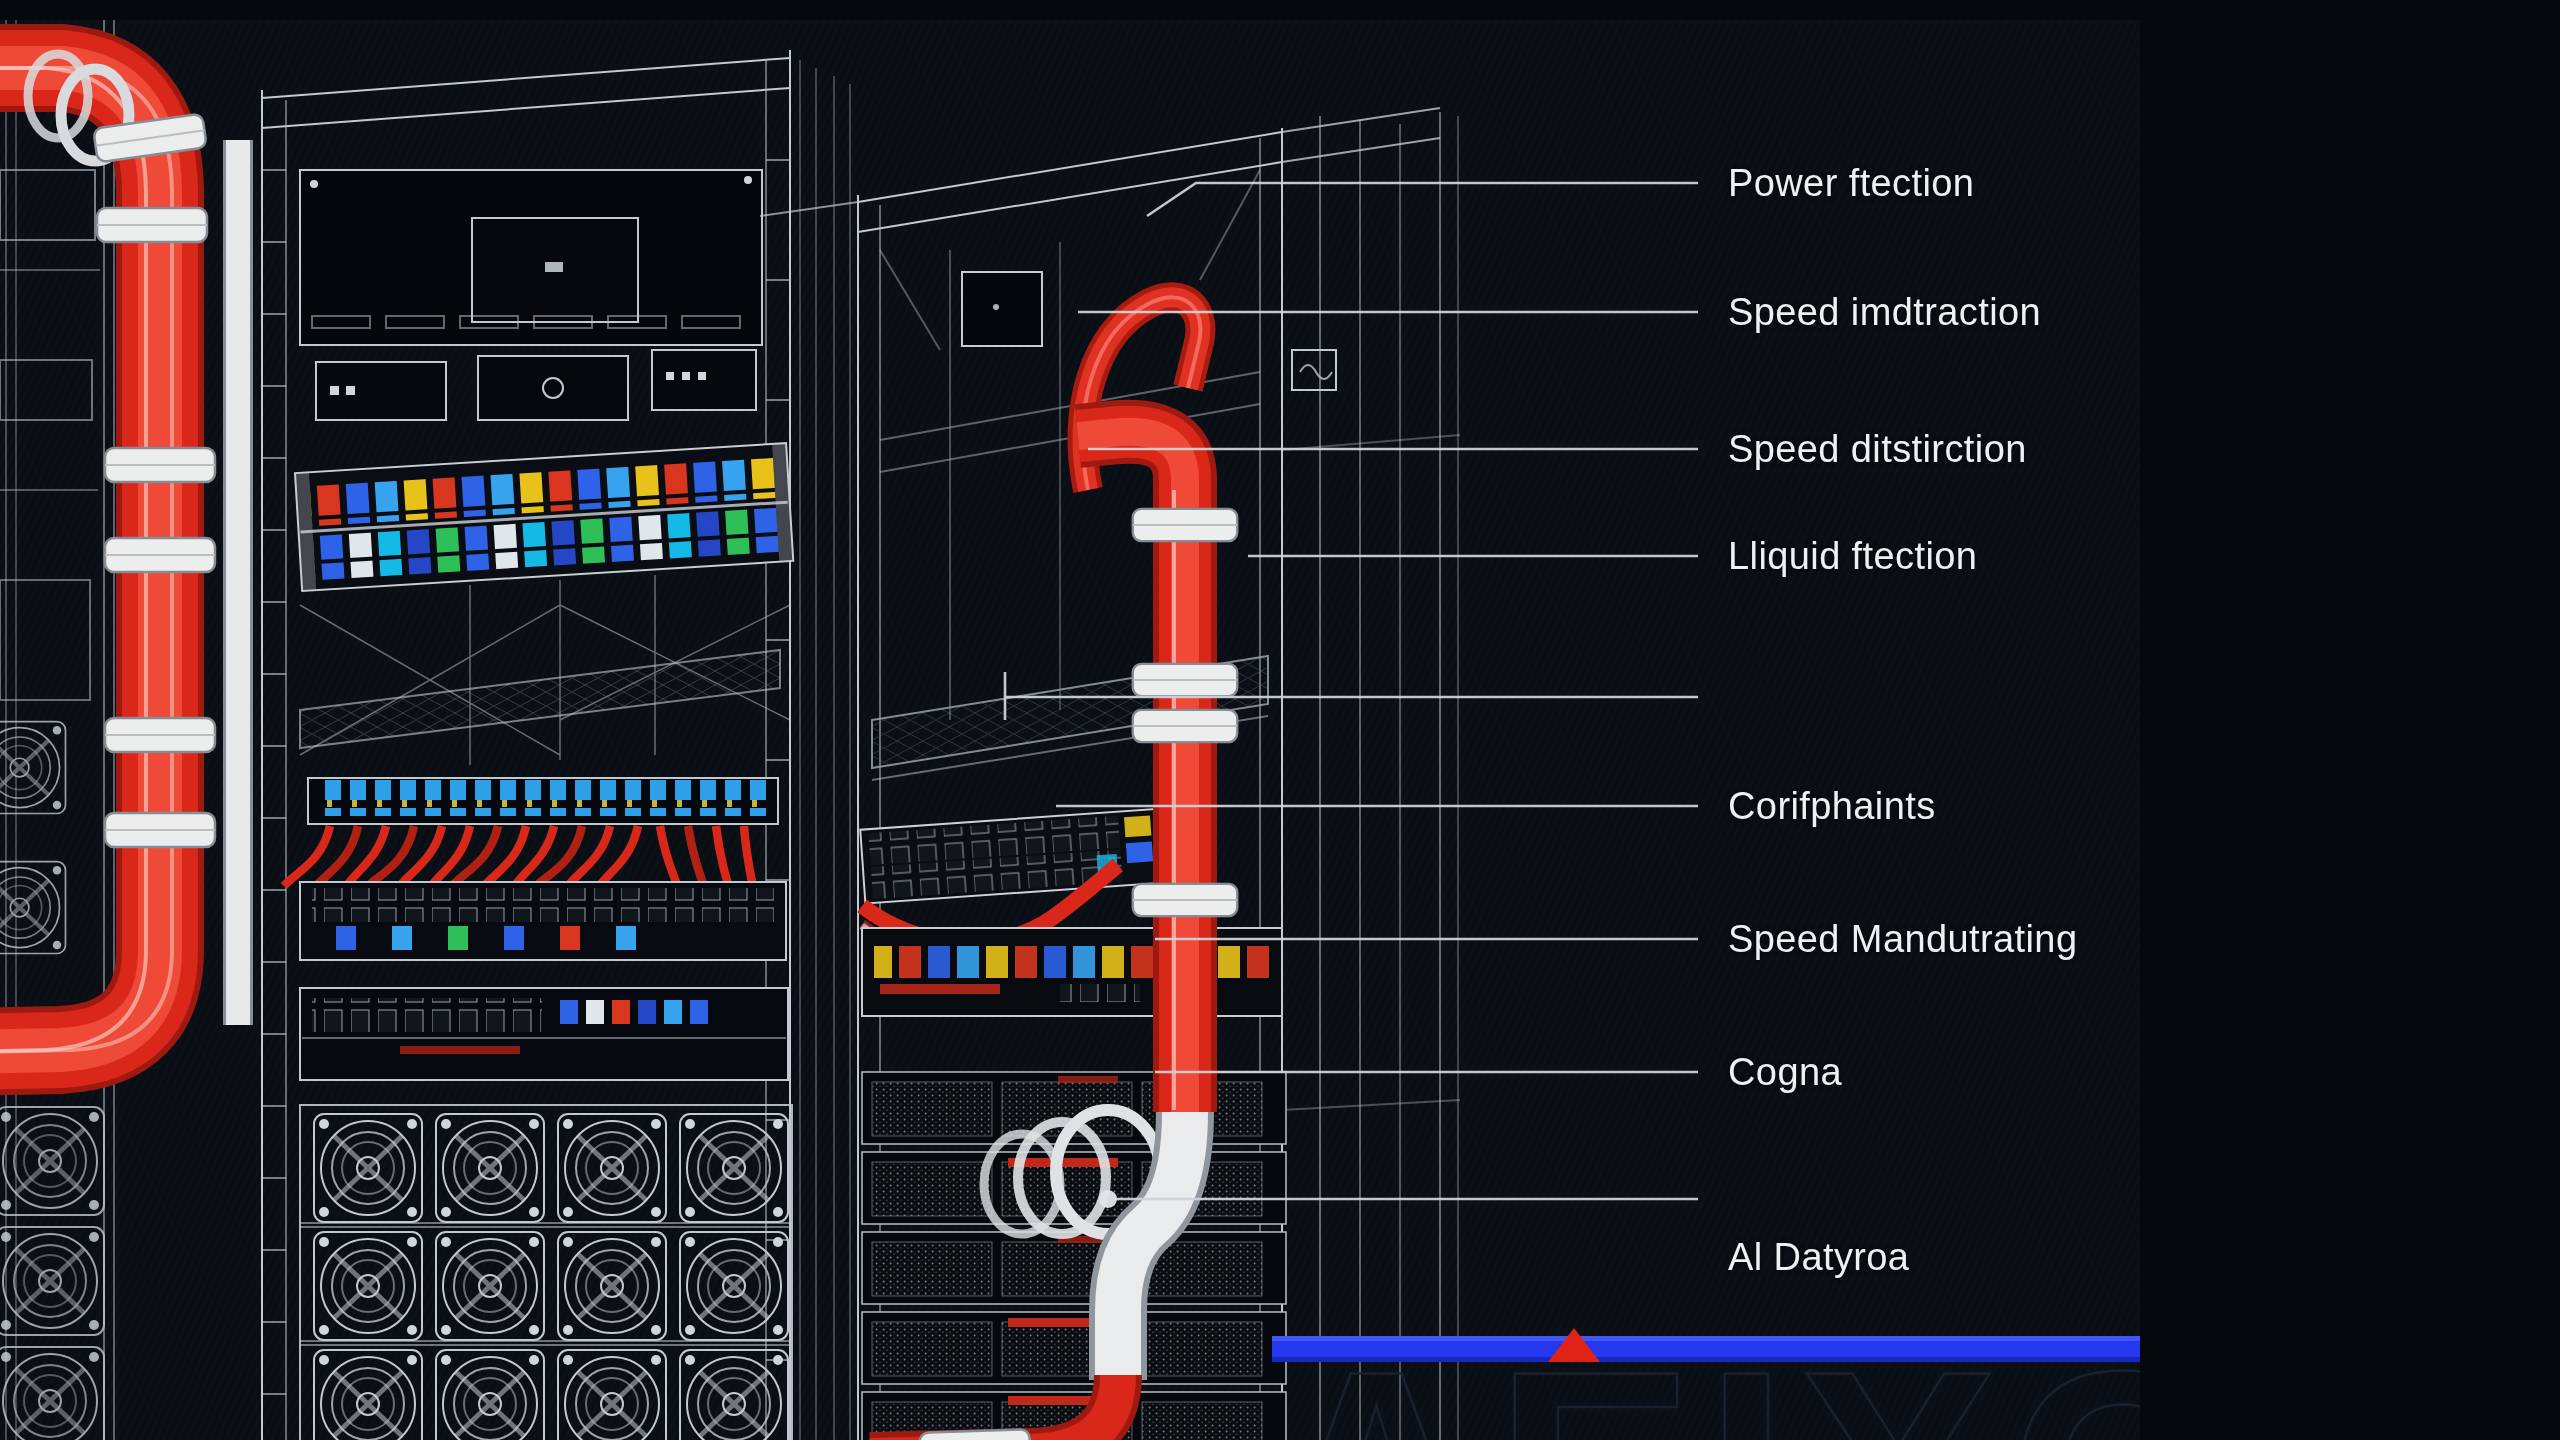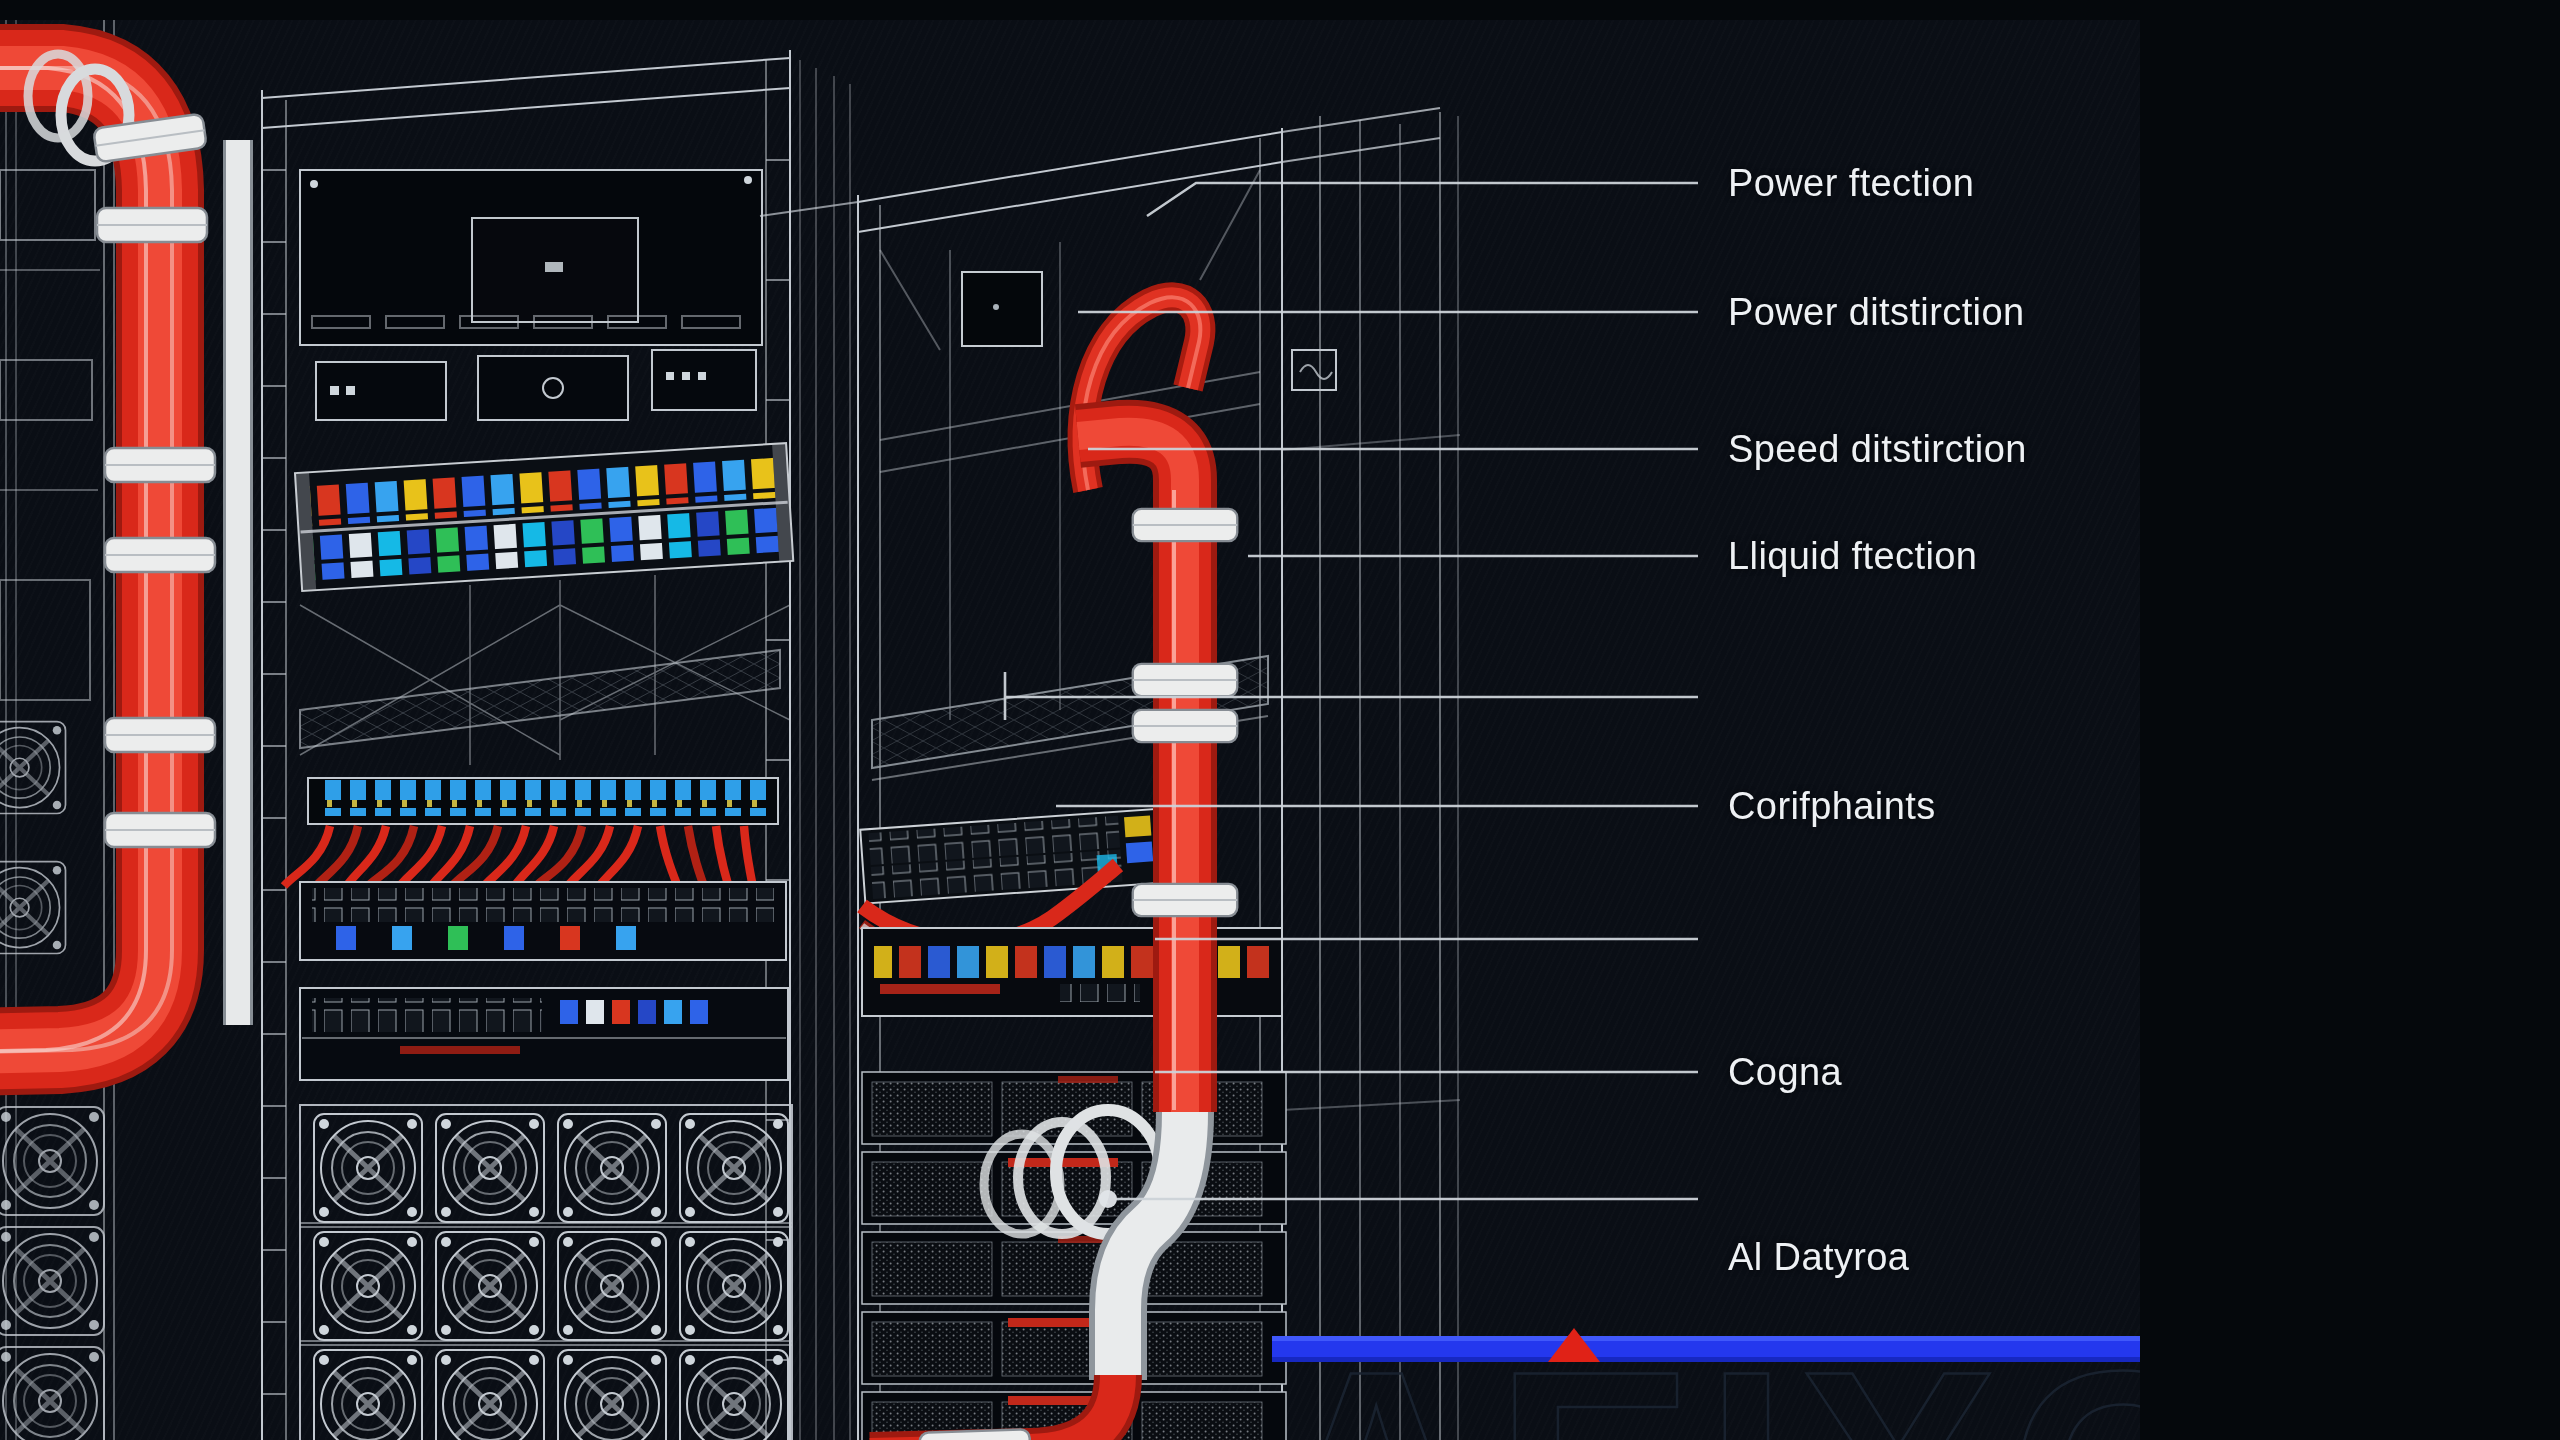--- a/index.html
+++ b/index.html
@@ -368,24 +368,25 @@
   <g>
     <rect x="1272" y="1316" width="1288" height="26" fill="var(--bar_blue,#2438ee)"></rect>
     <rect x="1272" y="1316" width="1288" height="5" fill="#4a63ff" opacity=".75"></rect>
     <rect x="1272" y="1337" width="1288" height="5" fill="#1526b8" opacity=".85"></rect>
     <polygon points="1548,1342 1600,1342 1574,1308" fill="#e02217"></polygon>
     <rect x="2492" y="1340" width="68" height="36" fill="#e02217"></rect>
   </g>
 </svg>
 
 <div class="callout" style="top:163px">Power ftection</div>
-<div class="callout" style="top:292px">Power ditstirction</div>
+<div class="callout" style="top:292px">Speed imdtraction</div>
 <div class="callout" style="top:429px">Speed ditstirction</div>
 <div class="callout" style="top:536px">Lliquid ftection</div>
 <div class="callout" style="top:786px">Corifphaints</div>
+<div class="callout" style="top:919px">Speed Mandutrating</div>
 <div class="callout" style="top:1052px">Cogna</div>
 <div class="callout" style="top:1237px">Al Datyroa</div>
 
 <div class="flag flag-top">
   <div class="canton"></div>
 </div>
 <div class="flag flag-bottom">
   <div class="canton"></div>
 </div>
 

